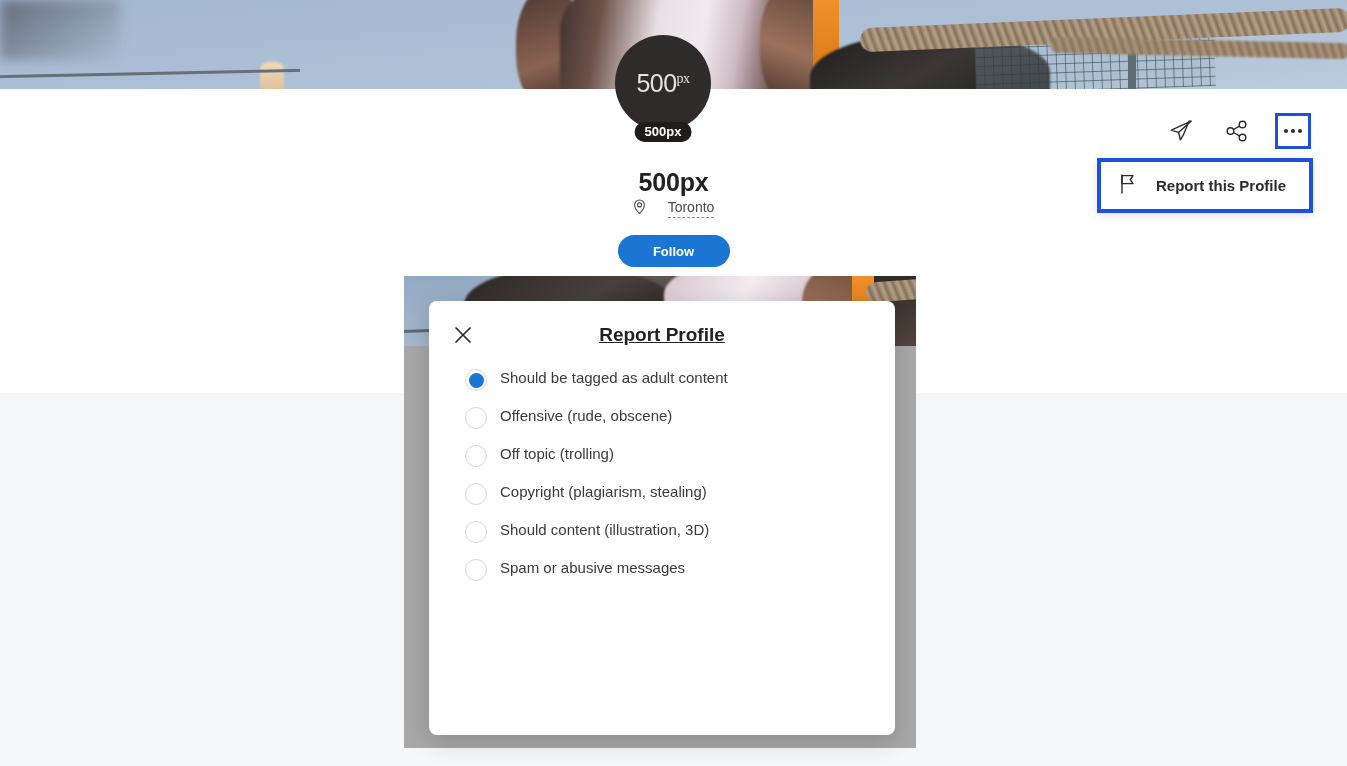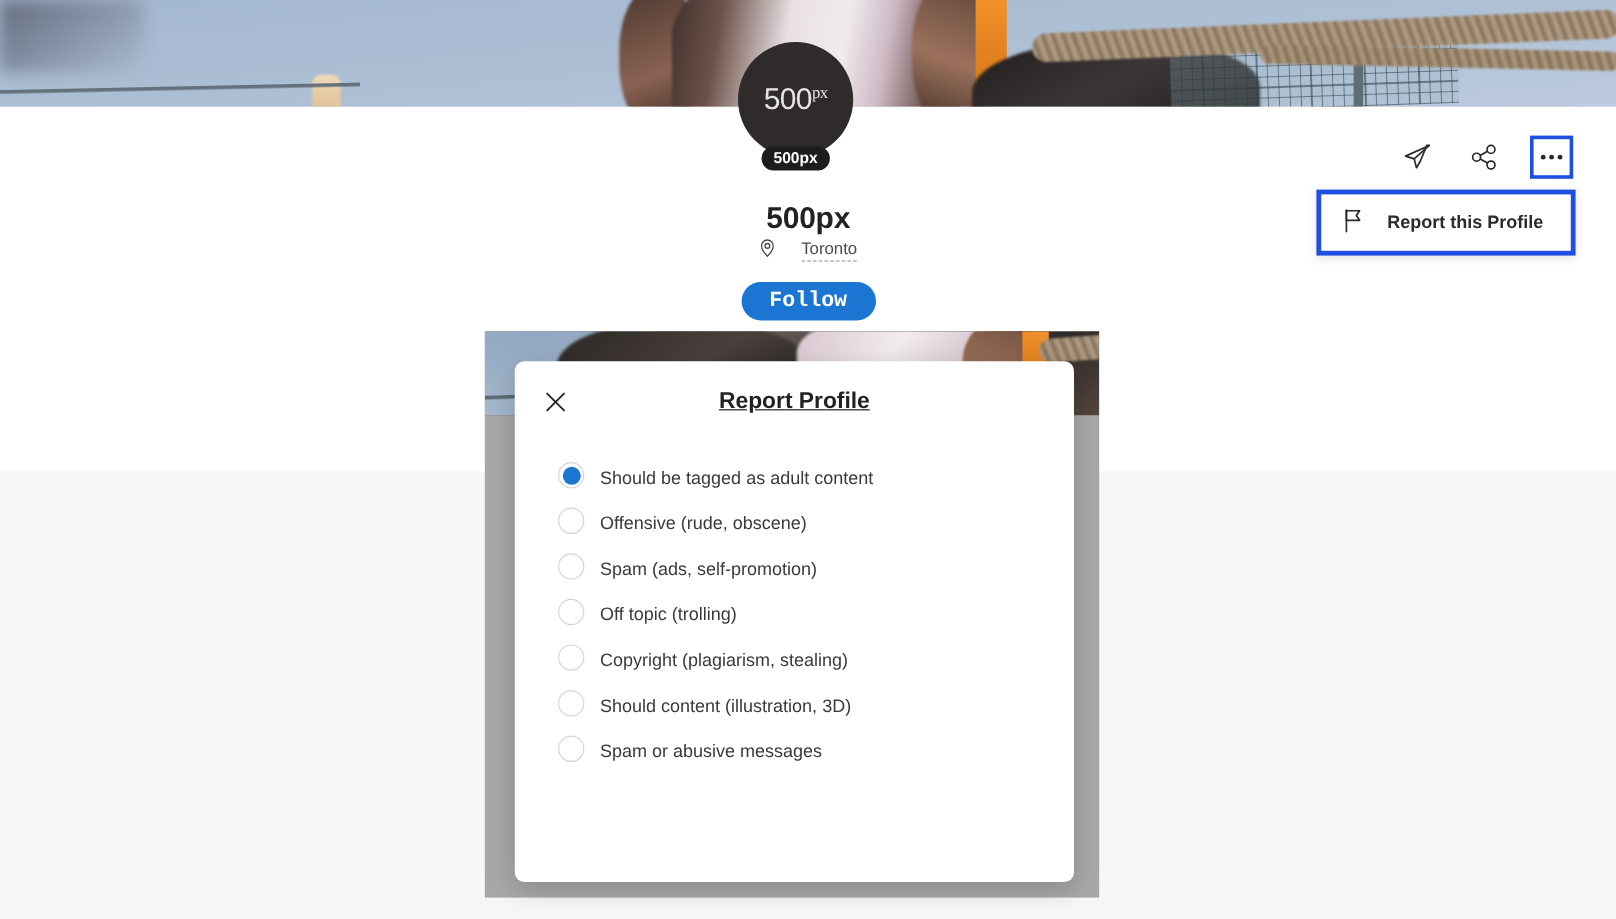--- a/index.html
+++ b/index.html
@@ -212,23 +212,23 @@
   .follow-btn {
     position: absolute;
     left: 50%;
     transform: translateX(-50%);
     top: 235px;
     width: 112px; height: 32px;
     background: #1a76d2;
     color: #ffffff;
     border: none;
     border-radius: 16px;
-    font-size: 18px;
+    font-size: 13px;
     font-weight: 700;
-    font-family: Liberation Mono, monospace;
+    font-family: Liberation Sans, sans-serif;
     cursor: pointer;
   }
 
   
   .actions {
     position: absolute;
     right: 36px; top: 113px;
     display: flex;
     align-items: center;
     gap: 20px;
@@ -368,21 +368,21 @@
     font-size: 19px;
     font-weight: 700;
     color: #222222;
     text-decoration: underline;
   }
   .options {
     padding: 0 0 0 36px;
   }
   .option {
     display: flex;
-    align-items: flex-end;
+    align-items: flex-start;
     gap: 13px;
     height: 38px;
     cursor: pointer;
   }
   .radio {
     width: 22px; height: 22px;
     border-radius: 50%;
     border: 1.5px solid #d3d6d9;
     background: #ffffff;
     flex: 0 0 auto;
@@ -541,24 +541,20 @@
     </div>
 
     <div class="options">
       <label class="option">
         <span class="radio checked"></span>
         <span class="option-label">Should be tagged as adult content</span>
       </label>
       <label class="option">
         <span class="radio"></span>
         <span class="option-label">Offensive (rude, obscene)</span>
-      </label>
-      <label class="option">
-        <span class="radio"></span>
-        <span class="option-label">Spam (ads, self-promotion)</span>
       </label>
       <label class="option">
         <span class="radio"></span>
         <span class="option-label">Off topic (trolling)</span>
       </label>
       <label class="option">
         <span class="radio"></span>
         <span class="option-label">Copyright (plagiarism, stealing)</span>
       </label>
       <label class="option">

